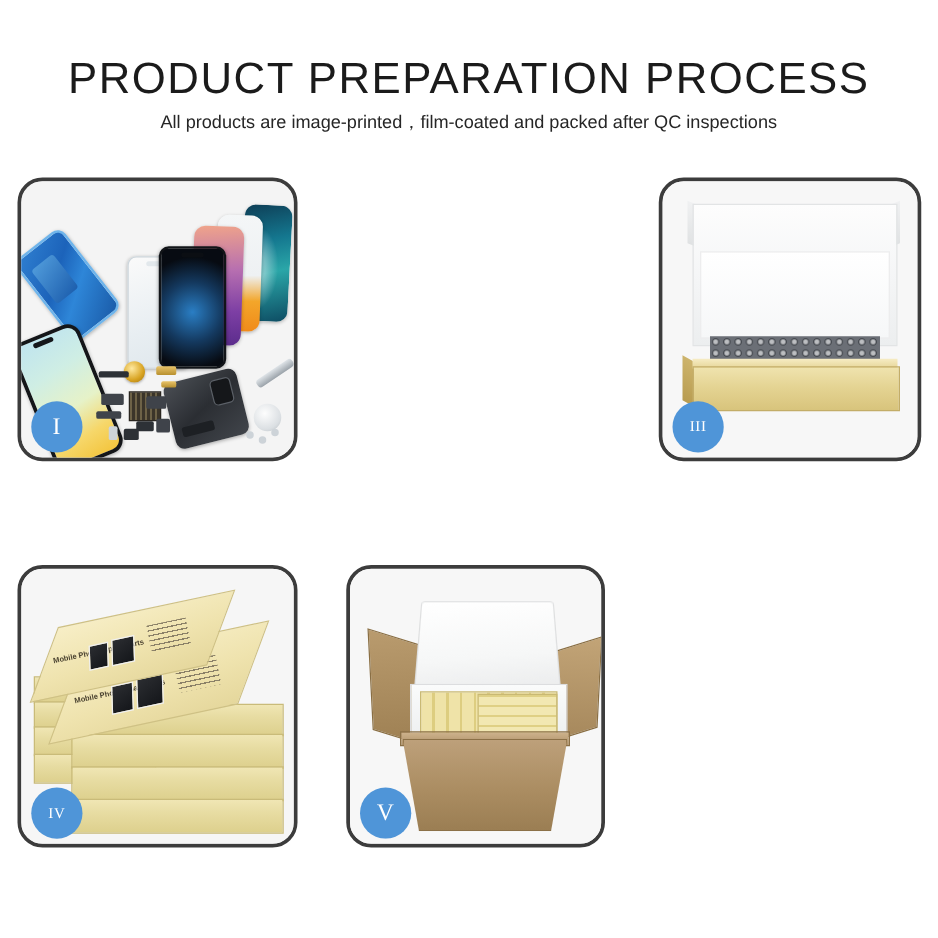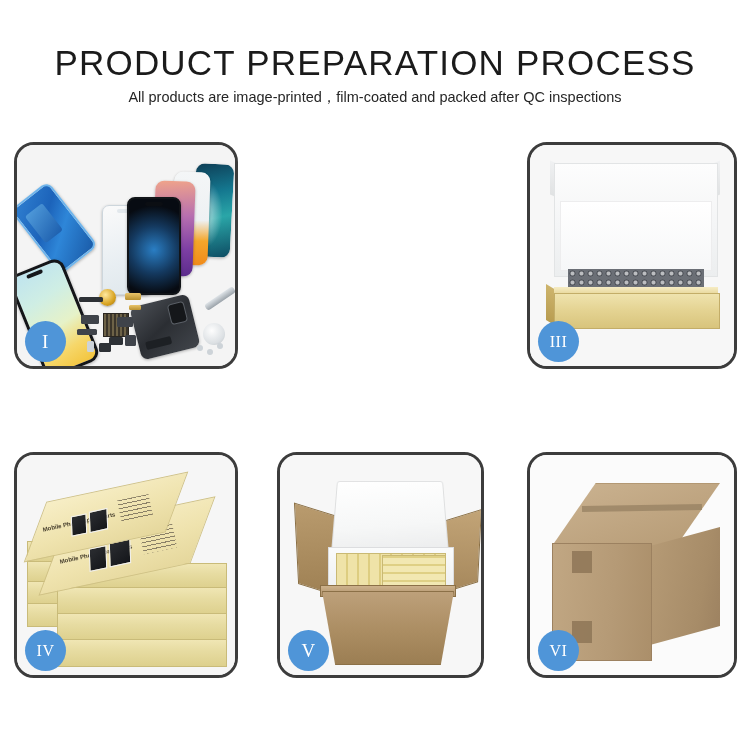--- a/index.html
+++ b/index.html
@@ -85,21 +85,21 @@
     border-radius: 50%;
     background: #4f95d8;
     color: #ffffff;
     font-family: "Liberation Serif", serif;
     font-size: 19px;
     line-height: 41px;
     text-align: center;
     letter-spacing: 0.5px;
     z-index: 6;
   }
-  .badge.wide { font-size: 16px; }
+  .badge.wide { font-size: 12px; }
 
   
   .p1-bg { background: #f4f4f4; }
   .ph {
     position: absolute;
     border-radius: 9px;
     box-shadow: 0 1px 3px rgba(0,0,0,0.28);
   }
   
   .p1-blue {
@@ -528,25 +528,14 @@
       <div class="p5-foam-lid"></div>
       <div class="p5-foam-box"></div>
       <div class="p5-yellow"></div>
       <div class="p5-yellow2"></div>
       <div class="p5-rim"></div>
       <div class="p5-body"></div>
     </div>
     <div class="badge">V</div>
   </div>
 
-  <div class="panel panel-r2 panel-c3">
-    <div class="panel-photo p6-bg">
-      <div class="p6-top"></div>
-      <div class="p6-top-seam"></div>
-      <div class="p6-side"></div>
-      <div class="p6-front"></div>
-      <div class="p6-tape1"></div>
-      <div class="p6-tape2"></div>
-    </div>
-    <div class="badge wide">VI</div>
-  </div>
 
 </div>
 
 </body></html>

